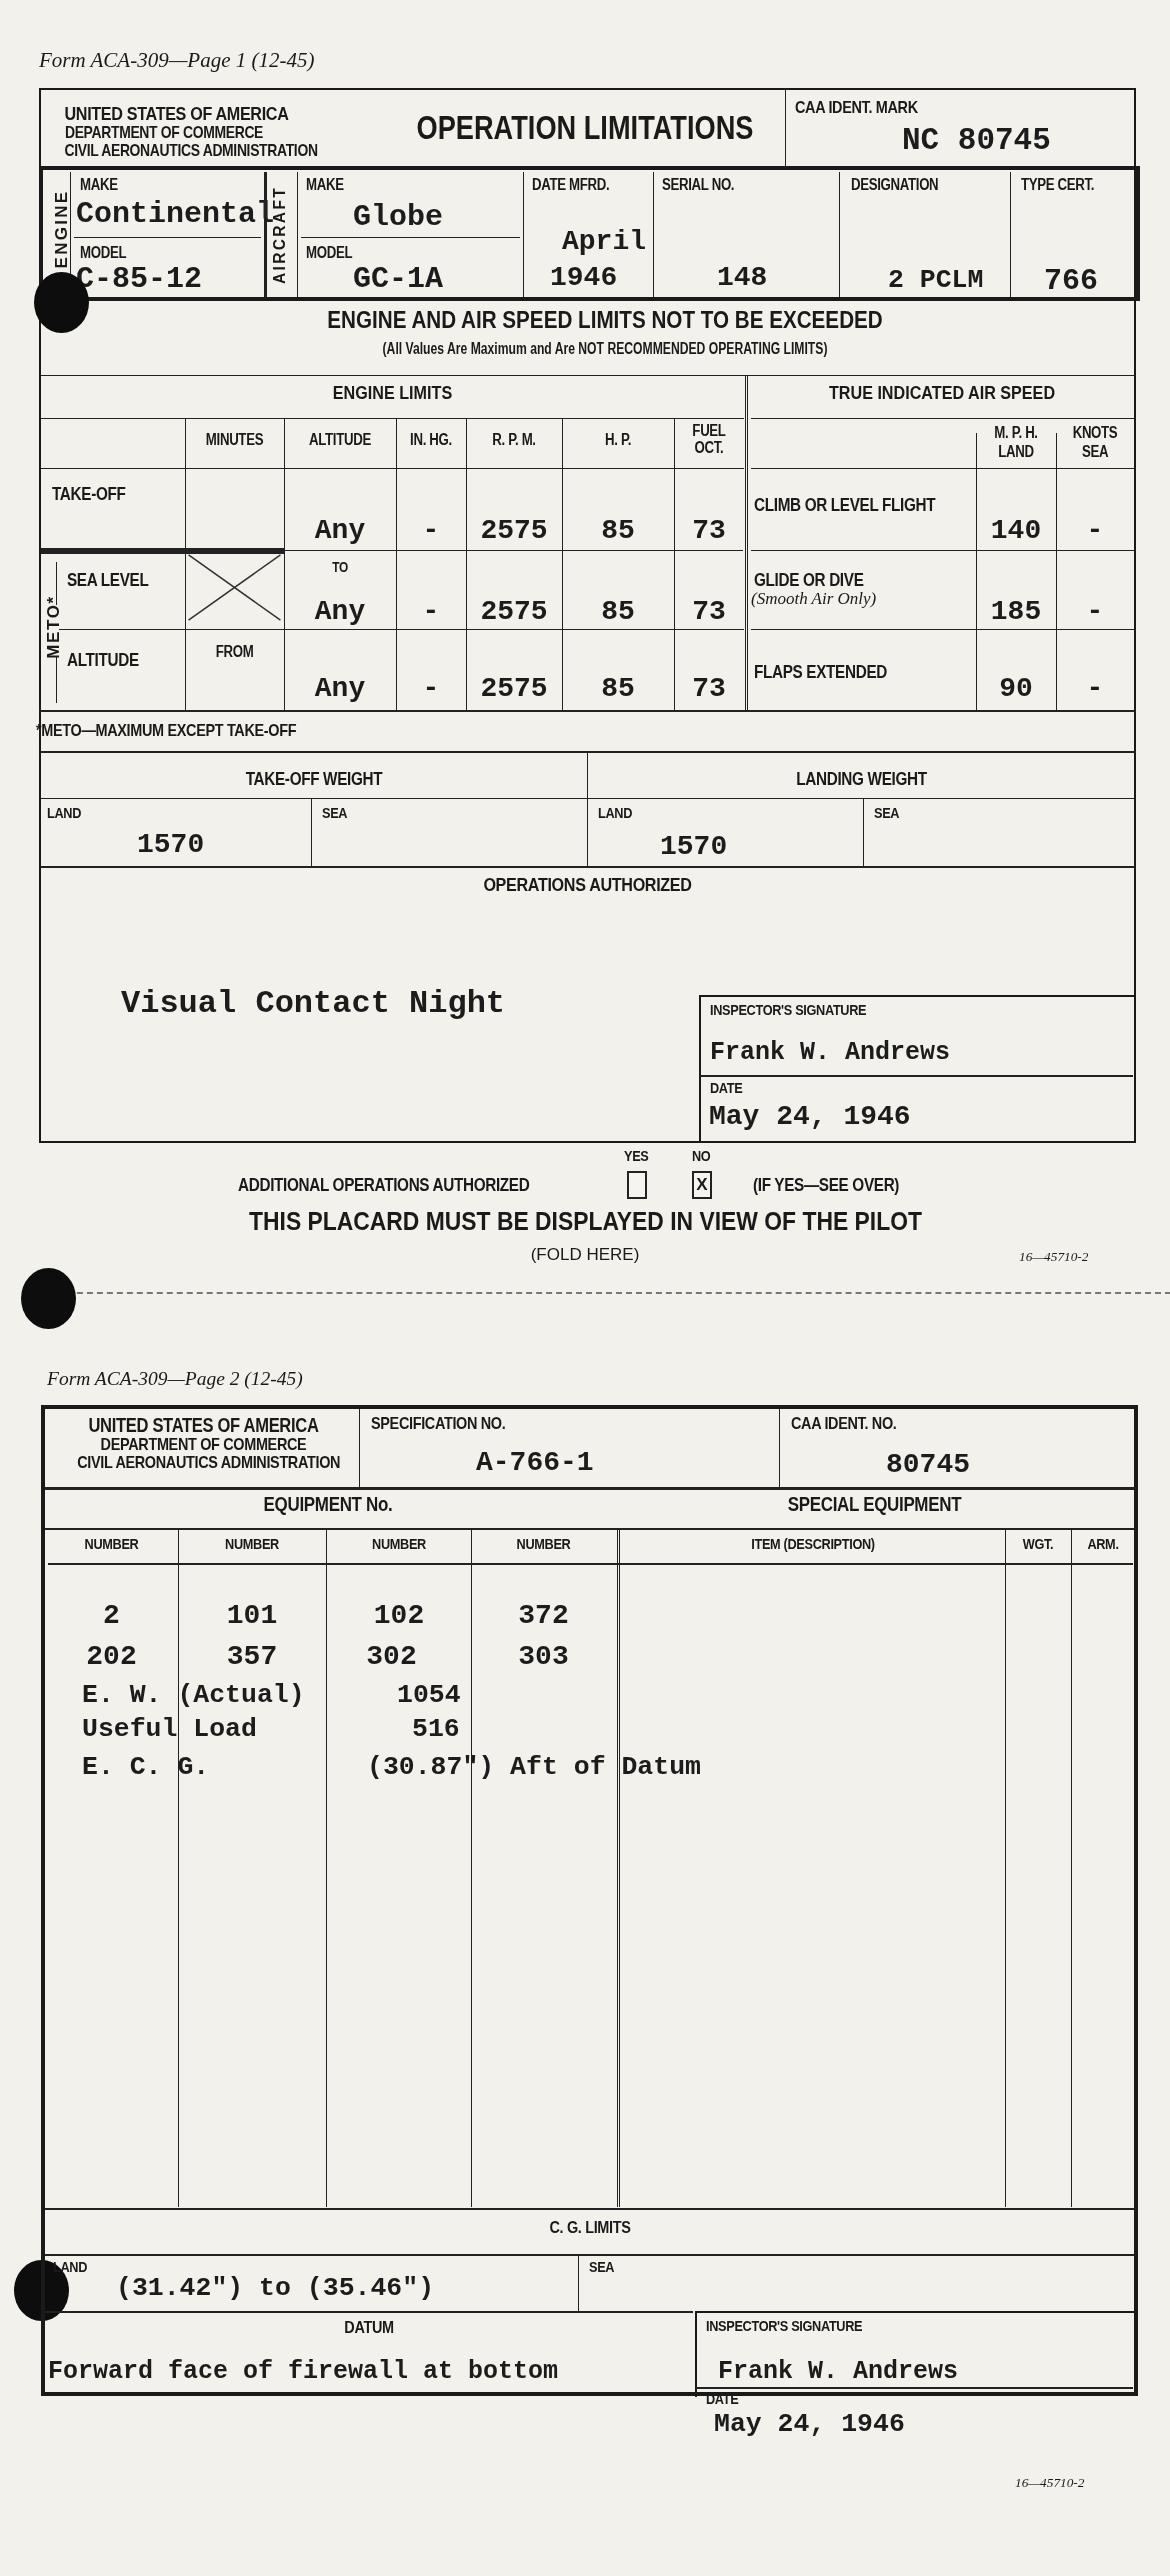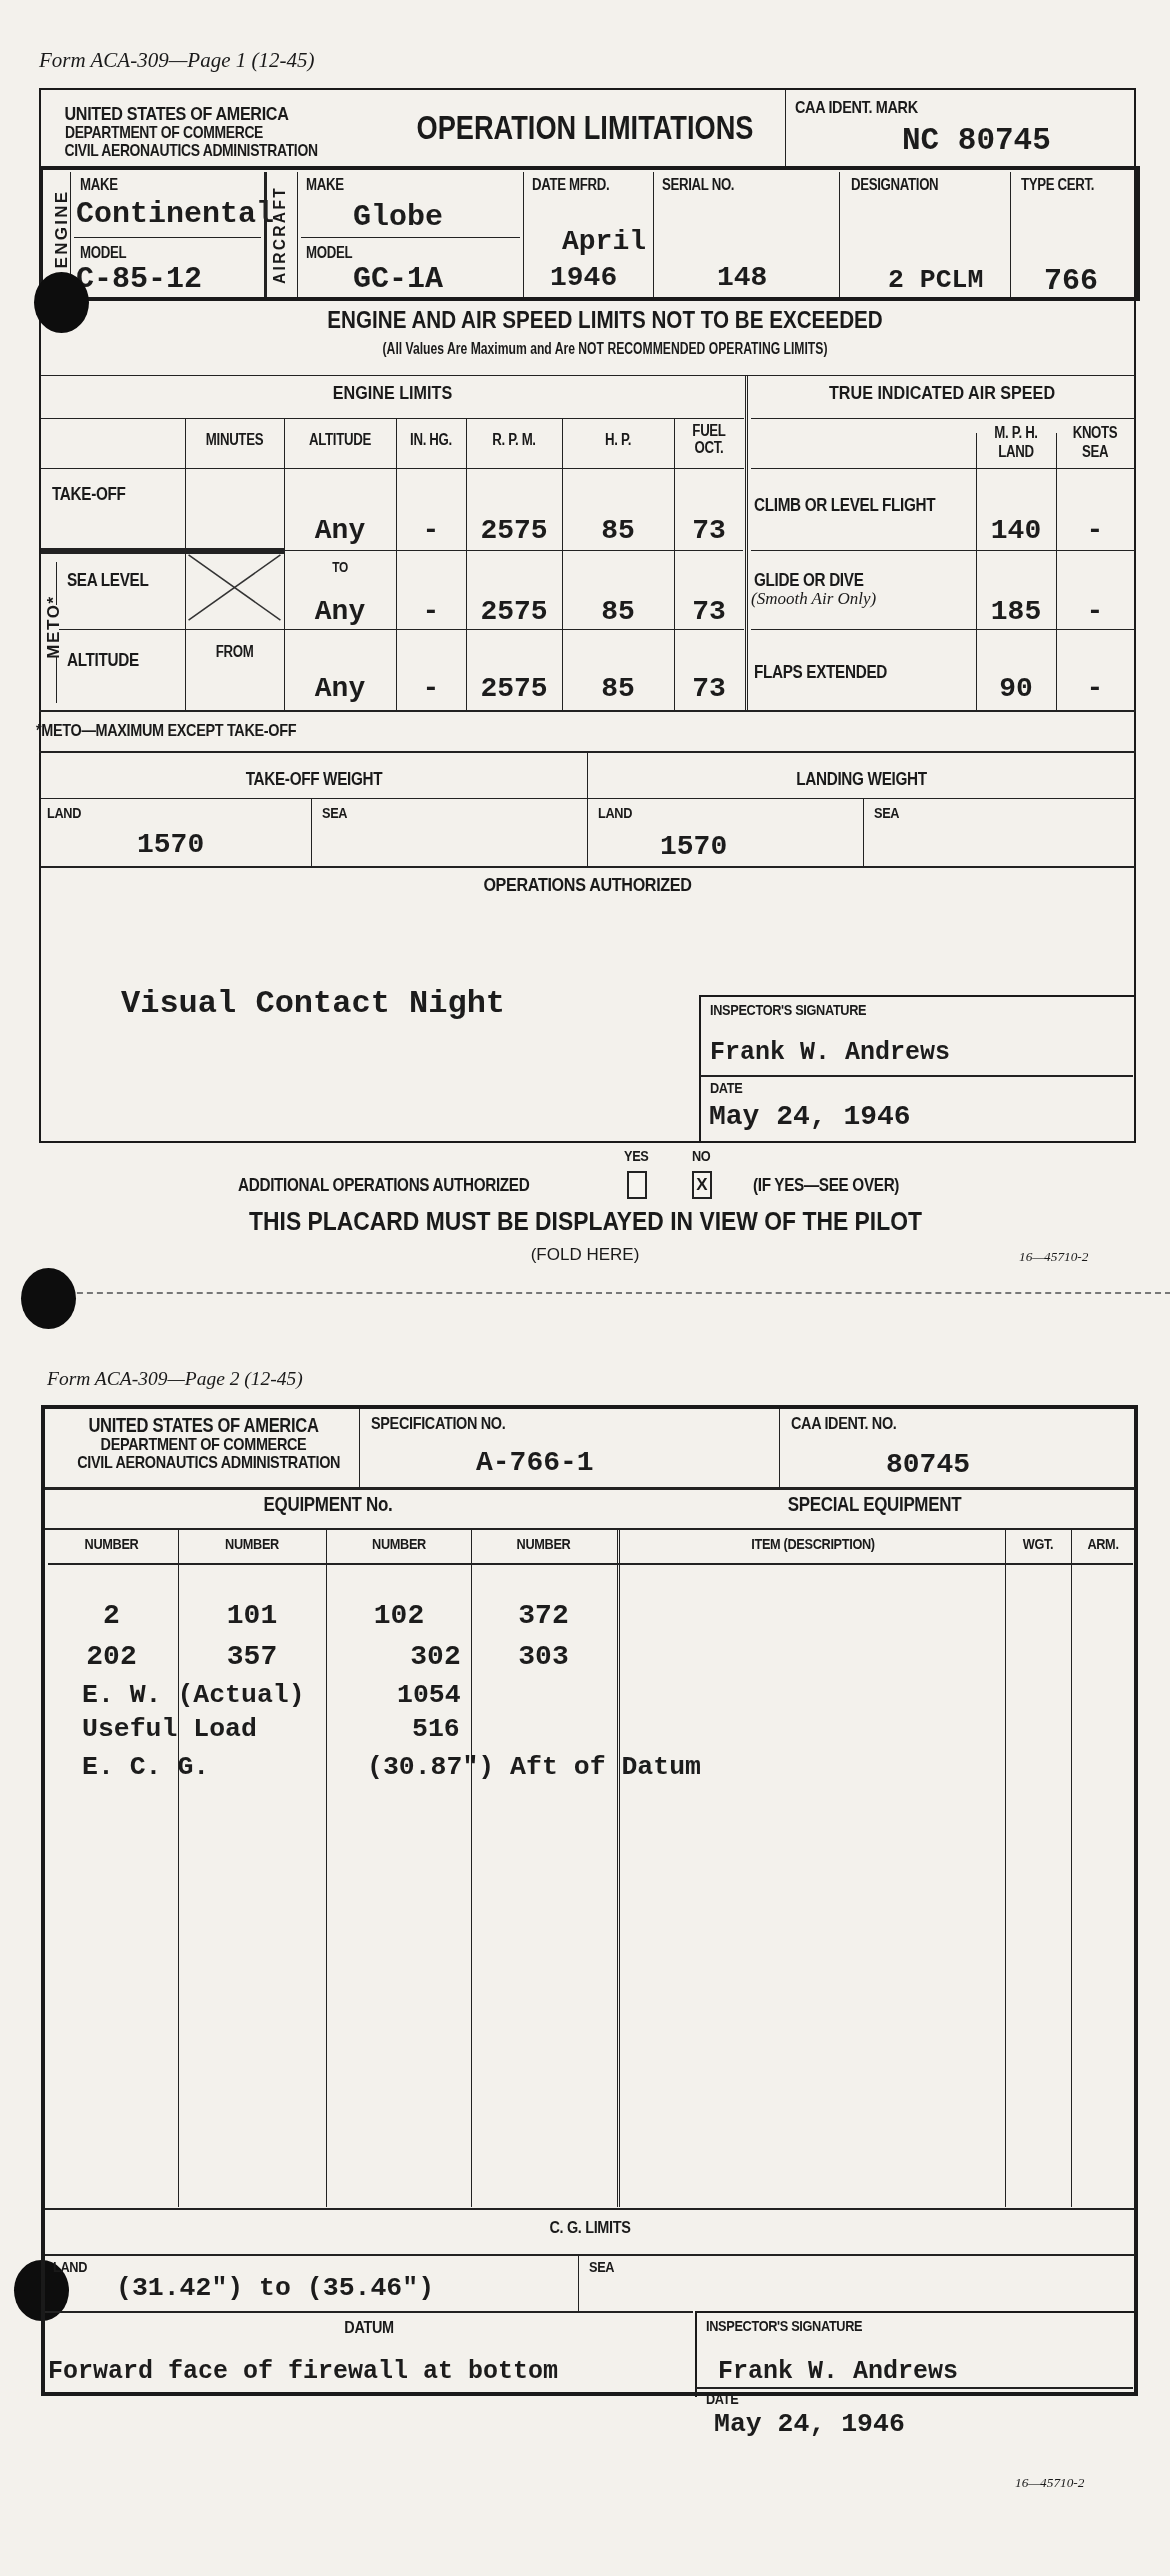--- a/index.html
+++ b/index.html
@@ -222,21 +222,21 @@
 <div class="abs lbl c" style="left:1005px;top:1535px;width:66px;font-size:15px;">WGT.</div>
 <div class="abs lbl c" style="left:1071px;top:1535px;width:64px;font-size:15px;">ARM.</div>
 <div class="hline" style="left:48px;top:1563px;width:1085px;border-top-width:2.3px;"></div>
 
 <div class="abs type center" style="left:45px;top:1600px;width:133px;font-size:28px;">2</div>
 <div class="abs type center" style="left:178px;top:1600px;width:148px;font-size:28px;">101</div>
 <div class="abs type center" style="left:326px;top:1600px;width:146px;font-size:28px;">102</div>
 <div class="abs type center" style="left:471px;top:1600px;width:145px;font-size:28px;">372</div>
 <div class="abs type center" style="left:45px;top:1641px;width:133px;font-size:28px;">202</div>
 <div class="abs type center" style="left:178px;top:1641px;width:148px;font-size:28px;">357</div>
-<div class="abs type center" style="left:326px;top:1641px;width:131px;font-size:28px;margin-left:44px;">302</div>
+<div class="abs type center" style="left:326px;top:1641px;width:131px;font-size:28px;">302</div>
 <div class="abs type center" style="left:471px;top:1641px;width:145px;font-size:28px;">303</div>
 
 <div class="abs type" style="left:82px;top:1680px;font-size:26.5px;">E. W. (Actual)</div>
 <div class="abs type" style="left:397px;top:1680px;font-size:26.5px;">1054</div>
 <div class="abs type" style="left:82px;top:1714px;font-size:26.5px;">Useful Load</div>
 <div class="abs type" style="left:412px;top:1714px;font-size:26.5px;">516</div>
 <div class="abs type" style="left:82px;top:1752px;font-size:26.5px;">E. C. G.</div>
 <div class="abs type" style="left:367px;top:1752px;font-size:26.5px;">(30.87") Aft of Datum</div>
 
 <div class="hline" style="left:45px;top:2208px;width:1090px;border-top-width:2.3px;"></div>

